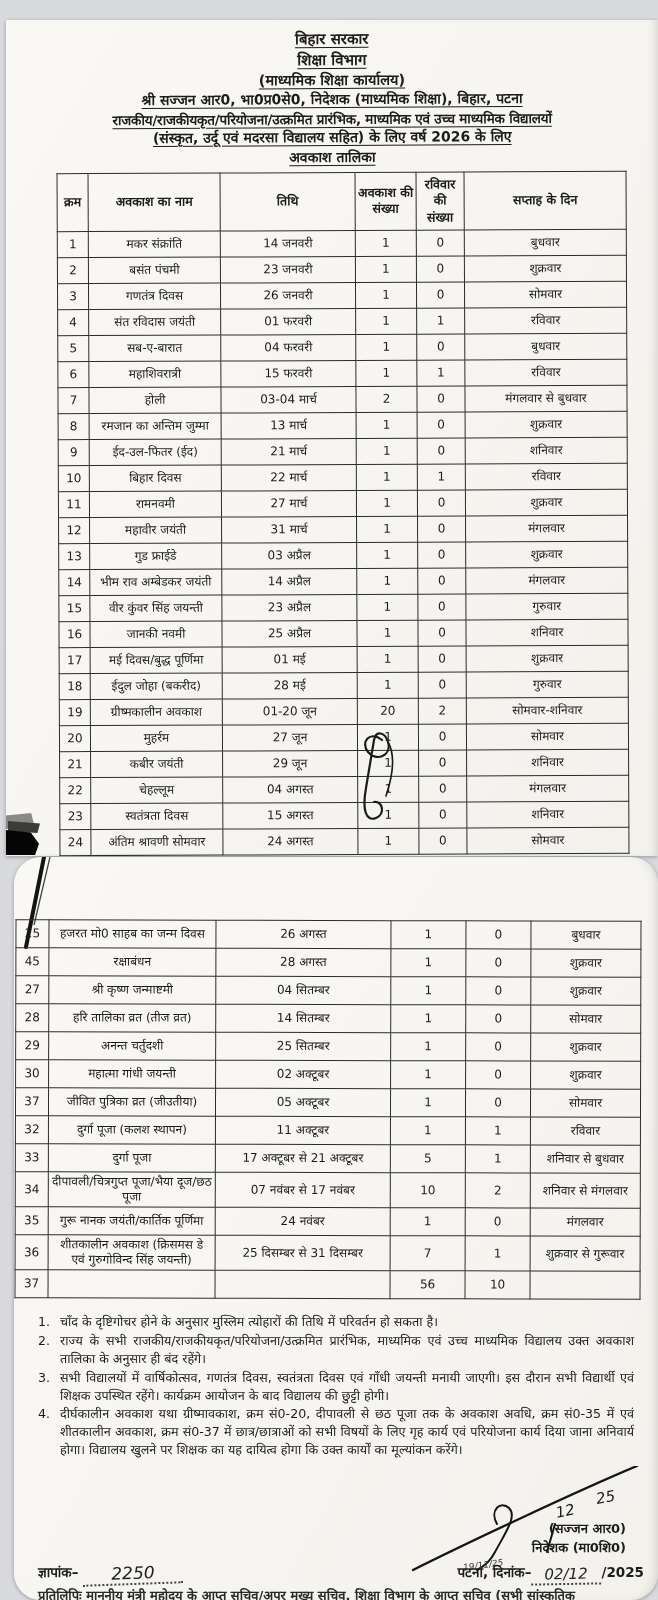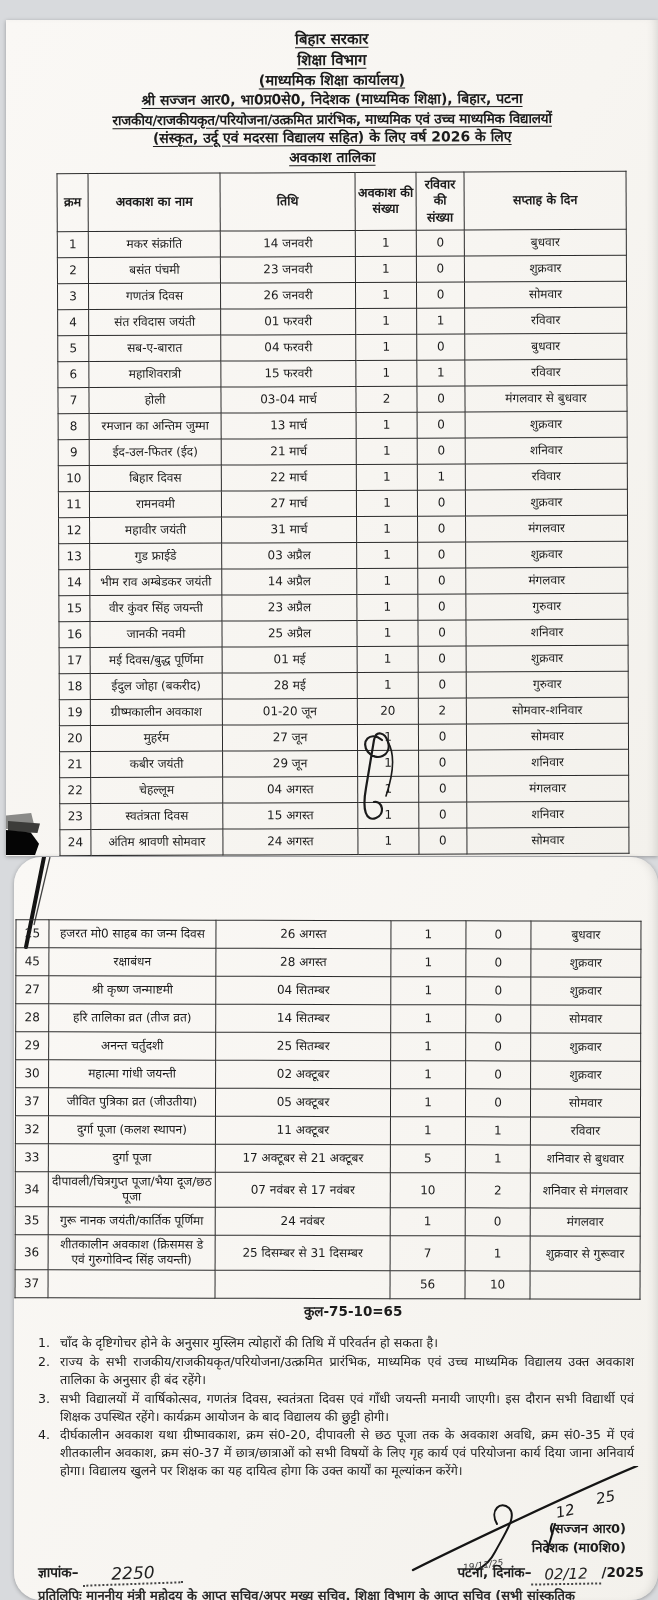--- a/index.html
+++ b/index.html
@@ -506,21 +506,20 @@
           <td>37</td>
           <td></td>
           <td></td>
           <td>56</td>
           <td>10</td>
           <td></td>
         </tr>
       </tbody>
   </table>
 
-  <div class="total-line">कुल-75-10=65</div>
 
   <div class="notes">
     <div class="note">
       <span class="no">1.</span>
       <span class="txt">चाँद के दृष्टिगोचर होने के अनुसार मुस्लिम त्योहारों की तिथि में परिवर्तन हो सकता है।</span>
     </div>
     <div class="note">
       <span class="no">2.</span>
       <span class="txt">राज्य के सभी राजकीय/राजकीयकृत/परियोजना/उत्क्रमित प्रारंभिक, माध्यमिक एवं उच्च माध्यमिक विद्यालय उक्त अवकाश तालिका के अनुसार ही बंद रहेंगे।</span>
     </div>

